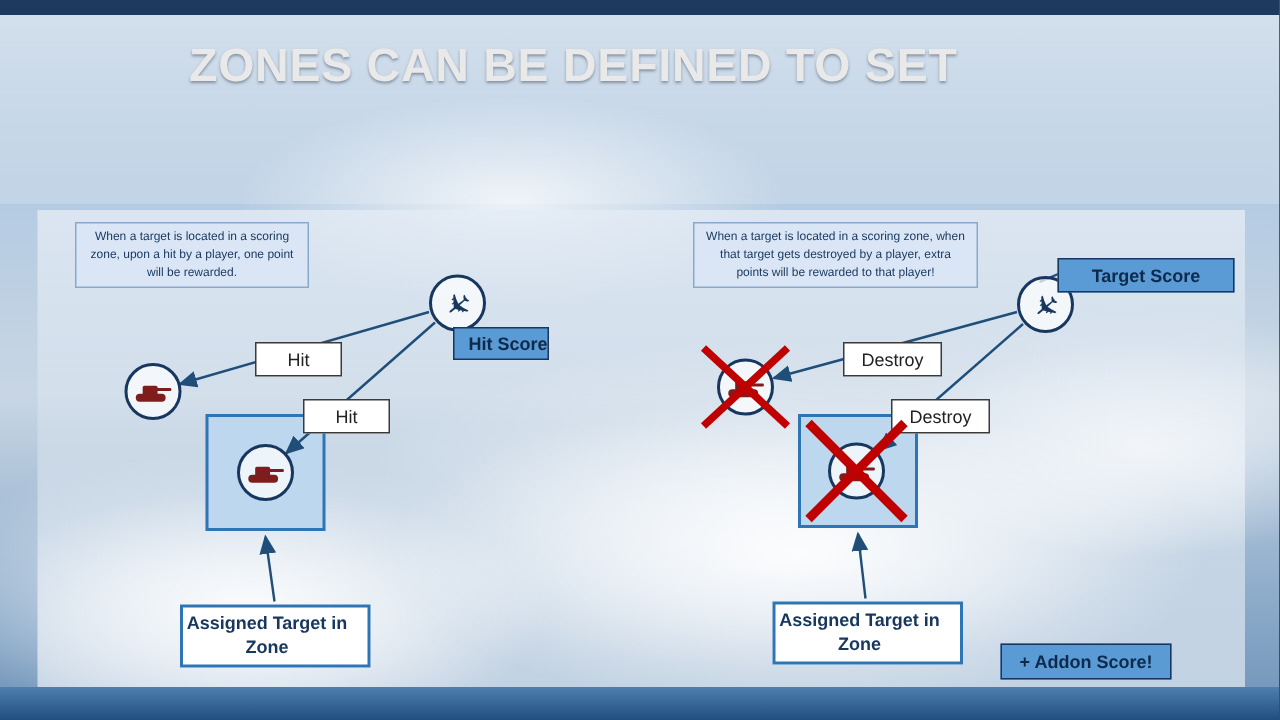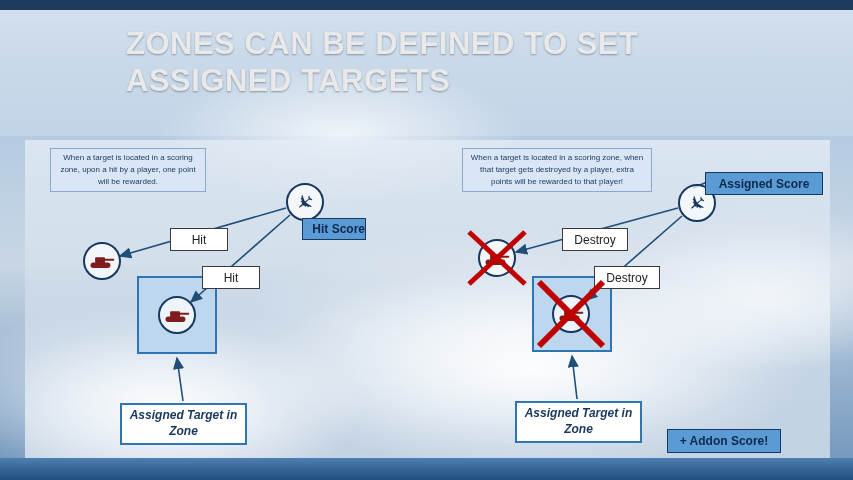--- a/index.html
+++ b/index.html
@@ -64,38 +64,37 @@
   .actionbox.d1{left:537px;top:88px;width:66px;height:23px;}
   .actionbox.d2{left:569px;top:126px;width:66px;height:23px;}
 
   .zone{position:absolute;background:var(--zone_fill,#bdd7ee);
     border:2px solid var(--accent_blue,#2e75b6);box-sizing:border-box;}
   .zone.z1{left:112px;top:136px;width:80px;height:78px;}
   .zone.z2{left:507px;top:136px;width:80px;height:76px;}
 
   .assigned{position:absolute;background:#fff;border:2px solid var(--accent_blue,#2e75b6);
     color:var(--dark_navy,#17375e);font-weight:bold;font-size:12px;text-align:center;
-    display:flex;align-items:center;justify-content:center;line-height:1.3;box-sizing:border-box;font-style:italic;}
+    display:flex;align-items:center;justify-content:flex-start;line-height:1.3;box-sizing:border-box;}
   .assigned span{display:block;max-width:112px;}
   .assigned.a1{left:95px;top:263px;width:127px;height:42px;}
   .assigned.a2{left:490px;top:261px;width:127px;height:42px;}
 
   .tank-svg{display:block;}
 </style>
 </head>
 <body>
 
 <div class="stage">
   <div class="title-band"></div>
   <div class="strip-top"></div>
   <div class="strip-bottom"></div>
 
   <h1 class="title">
     <span>ZONES CAN BE DEFINED TO SET</span>
-    <span>ASSIGNED TARGETS</span>
   </h1>
 
   <div class="panel">
 
     <div class="zone z1"></div>
     <div class="zone z2"></div>
 
     <svg class="layer" viewBox="0 0 805 318">
       <defs>
         <marker id="ah" markerWidth="9" markerHeight="8" refX="7" refY="3.5" orient="auto">
@@ -158,21 +157,21 @@
 
     <div class="infobox right">
       <span>When a target is located in a scoring zone, when that target gets destroyed by a player, extra points will be rewarded to that player!</span>
     </div>
 
     <div class="badge p2">
       <span class="plane-glyph">✈</span>
     </div>
 
     <div class="scorebox destroy">
-      <span>Assigned Score</span>
+      <span>Target Score</span>
     </div>
 
     <div class="actionbox d1">
       <span>Destroy</span>
     </div>
     <div class="actionbox d2">
       <span>Destroy</span>
     </div>
 
     <div class="badge t2">

